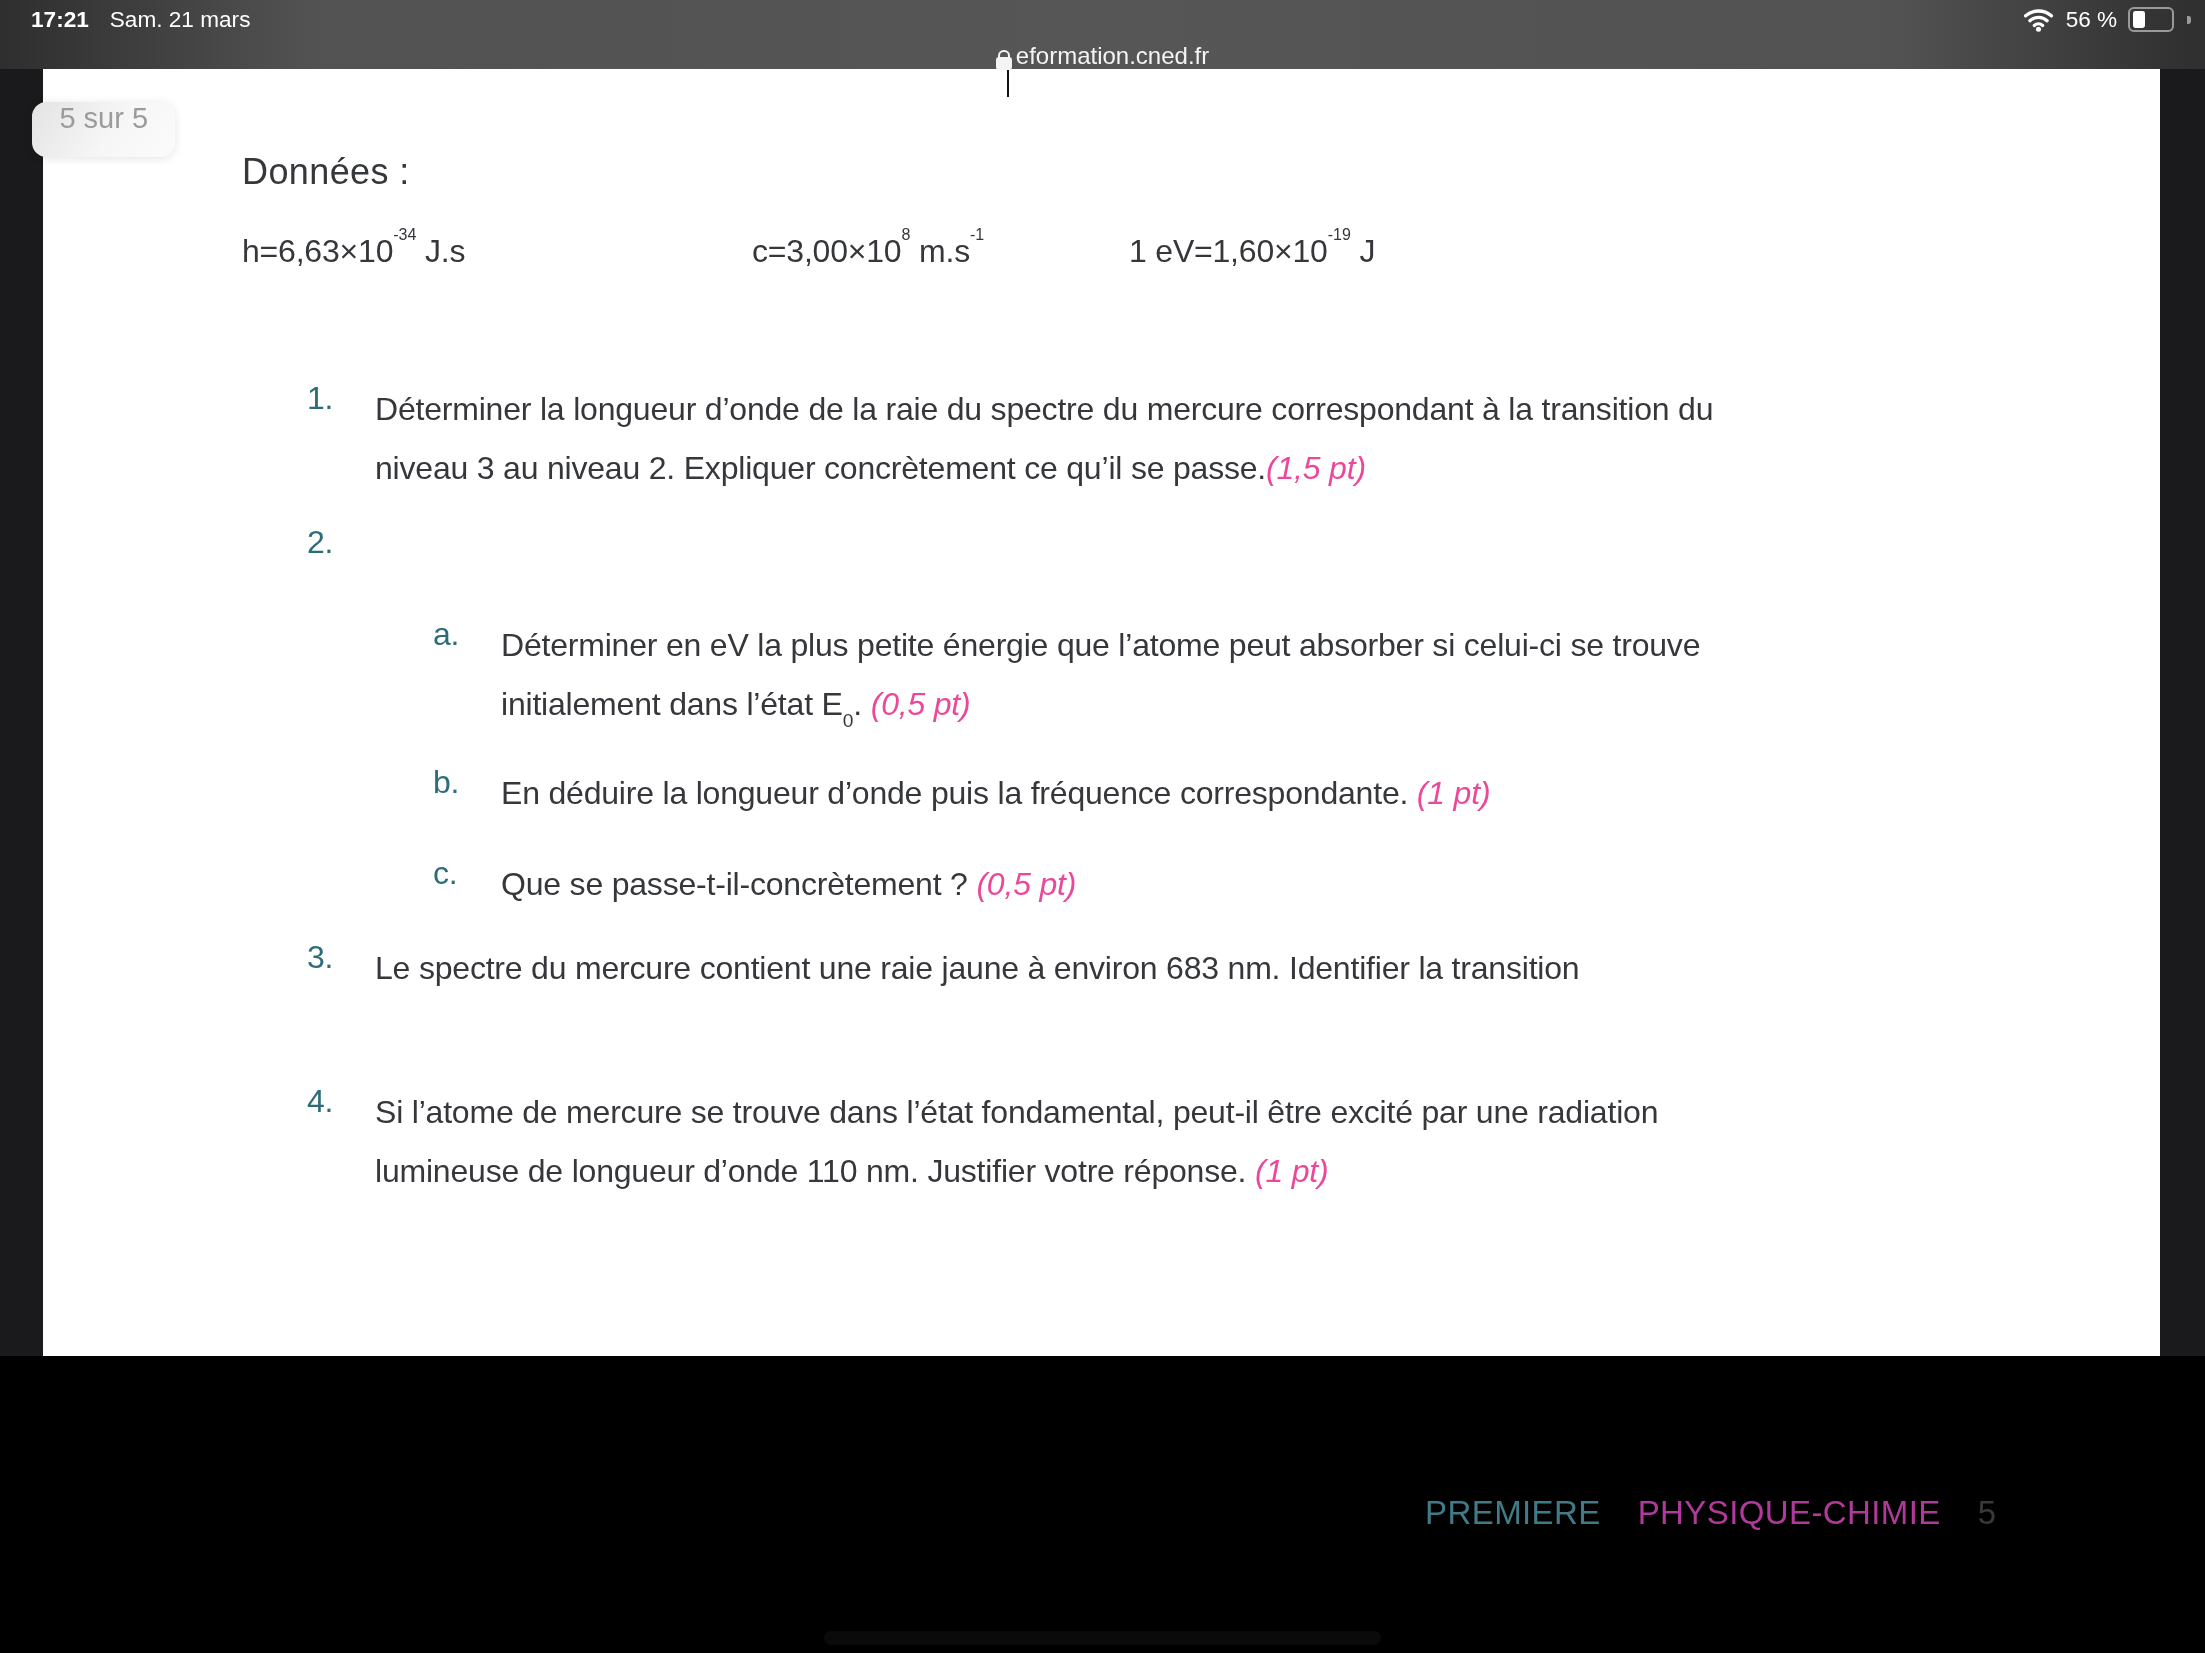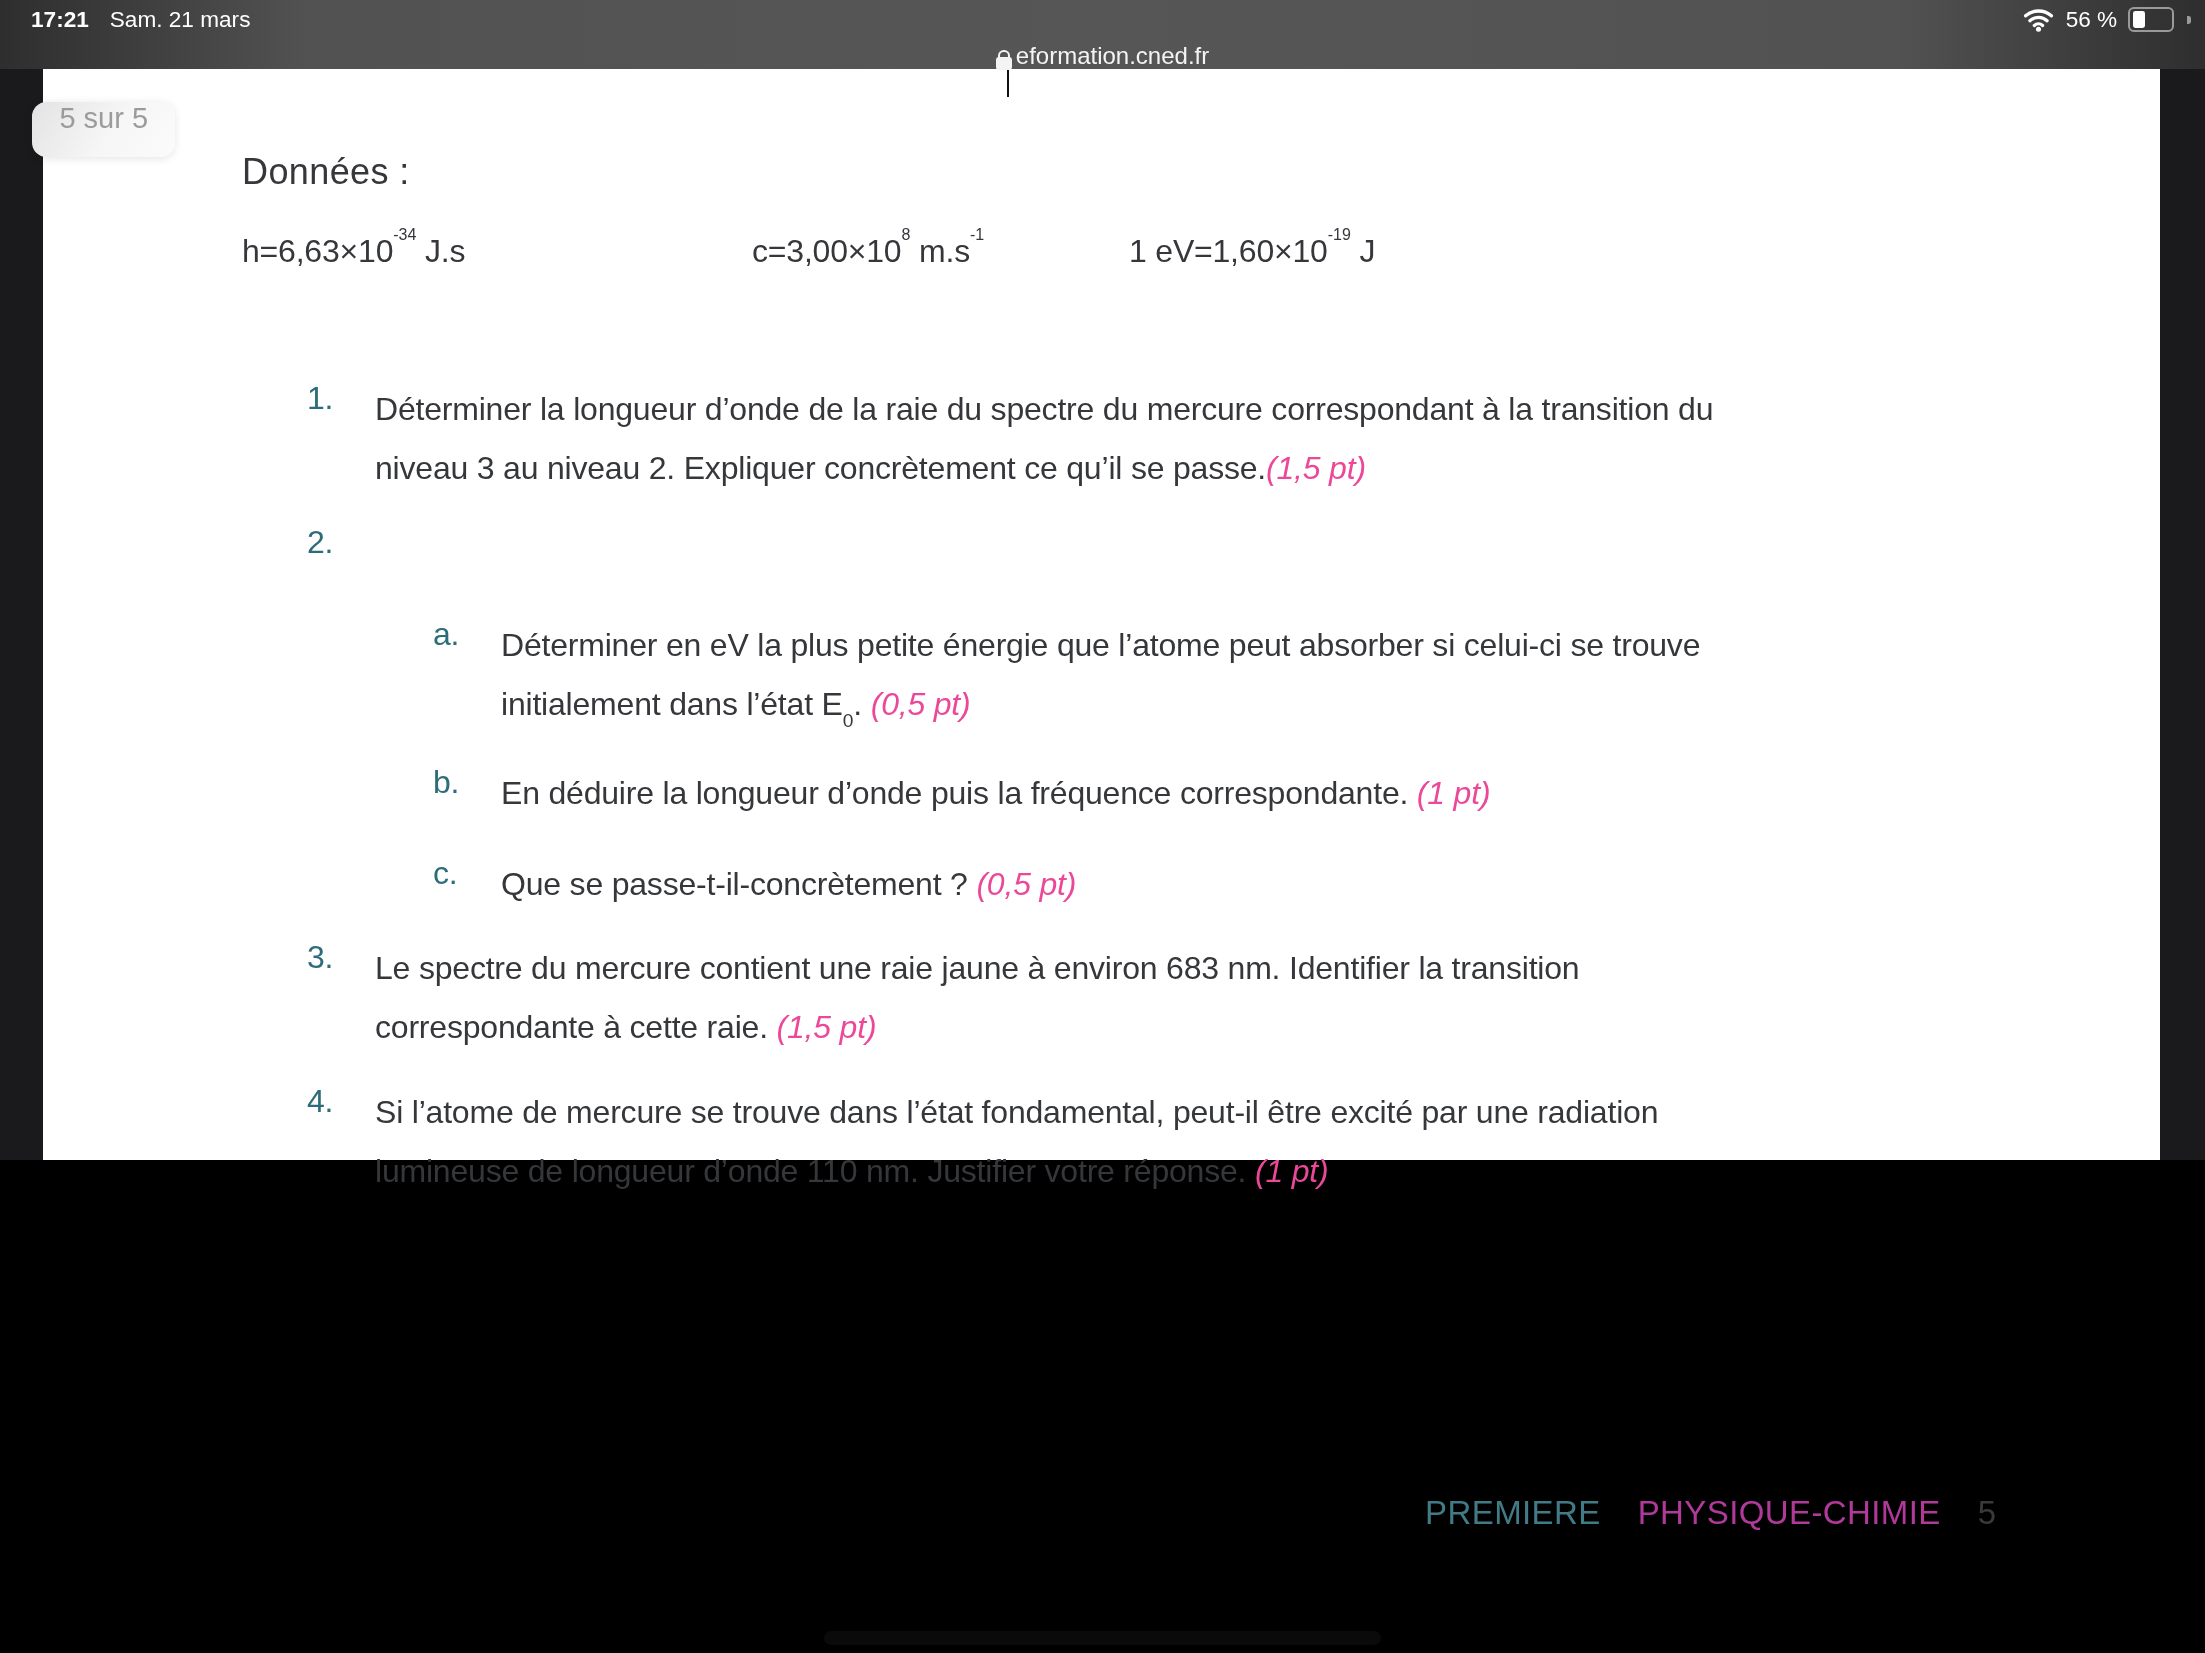--- a/index.html
+++ b/index.html
@@ -1,17 +1,17 @@
 <!DOCTYPE html>
 <html style="font-size:13px"><head>
 <meta charset="utf-8">
 <style>
   html,body{margin:0;padding:0;}
   body{width:2205px;height:1653px;overflow:hidden;background:#000;}
-  .screen{position:relative;width:2205px;height:1160px;background:#ffffff;
+  .screen{position:relative;width:2205px;height:1356px;background:#ffffff;
           font-family:"Liberation Sans",sans-serif;}
 
   
   .topbar{position:absolute;left:0;top:0;width:2205px;height:69px;
           background:linear-gradient(90deg,#2e2e2e 0%,#525252 14%,#565656 50%,#525252 86%,#2e2e2e 100%);
           color:#fff;z-index:5;}
   .status-left{position:absolute;left:31px;top:6.5px;display:flex;gap:21px;align-items:center;
                font-size:22.6px;}
   .status-time{font-weight:700;}
   .status-date{font-weight:400;}
@@ -137,21 +137,20 @@
       <span class="num">c.</span>
       <div>
           <div class="line">Que se passe-t-il-concrètement ? <span class="pts">(0,5 pt)</span></div>
         </div>
     </div>
 
     <div class="item" style="left:307px;top:924px;">
       <span class="num">3.</span>
       <div>
           <div class="line">Le spectre du mercure contient une raie jaune à environ 683 nm. Identifier la transition</div>
-          <div class="line">correspondante à cette raie. <span class="pts">(1,5 pt)</span></div>
         </div>
     </div>
 
     <div class="item" style="left:307px;top:1068px;">
       <span class="num">4.</span>
       <div>
           <div class="line">Si l’atome de mercure se trouve dans l’état fondamental, peut-il être excité par une radiation</div>
           <div class="line">lumineuse de longueur d’onde 110 nm. Justifier votre réponse. <span class="pts">(1 pt)</span></div>
         </div>
     </div>

